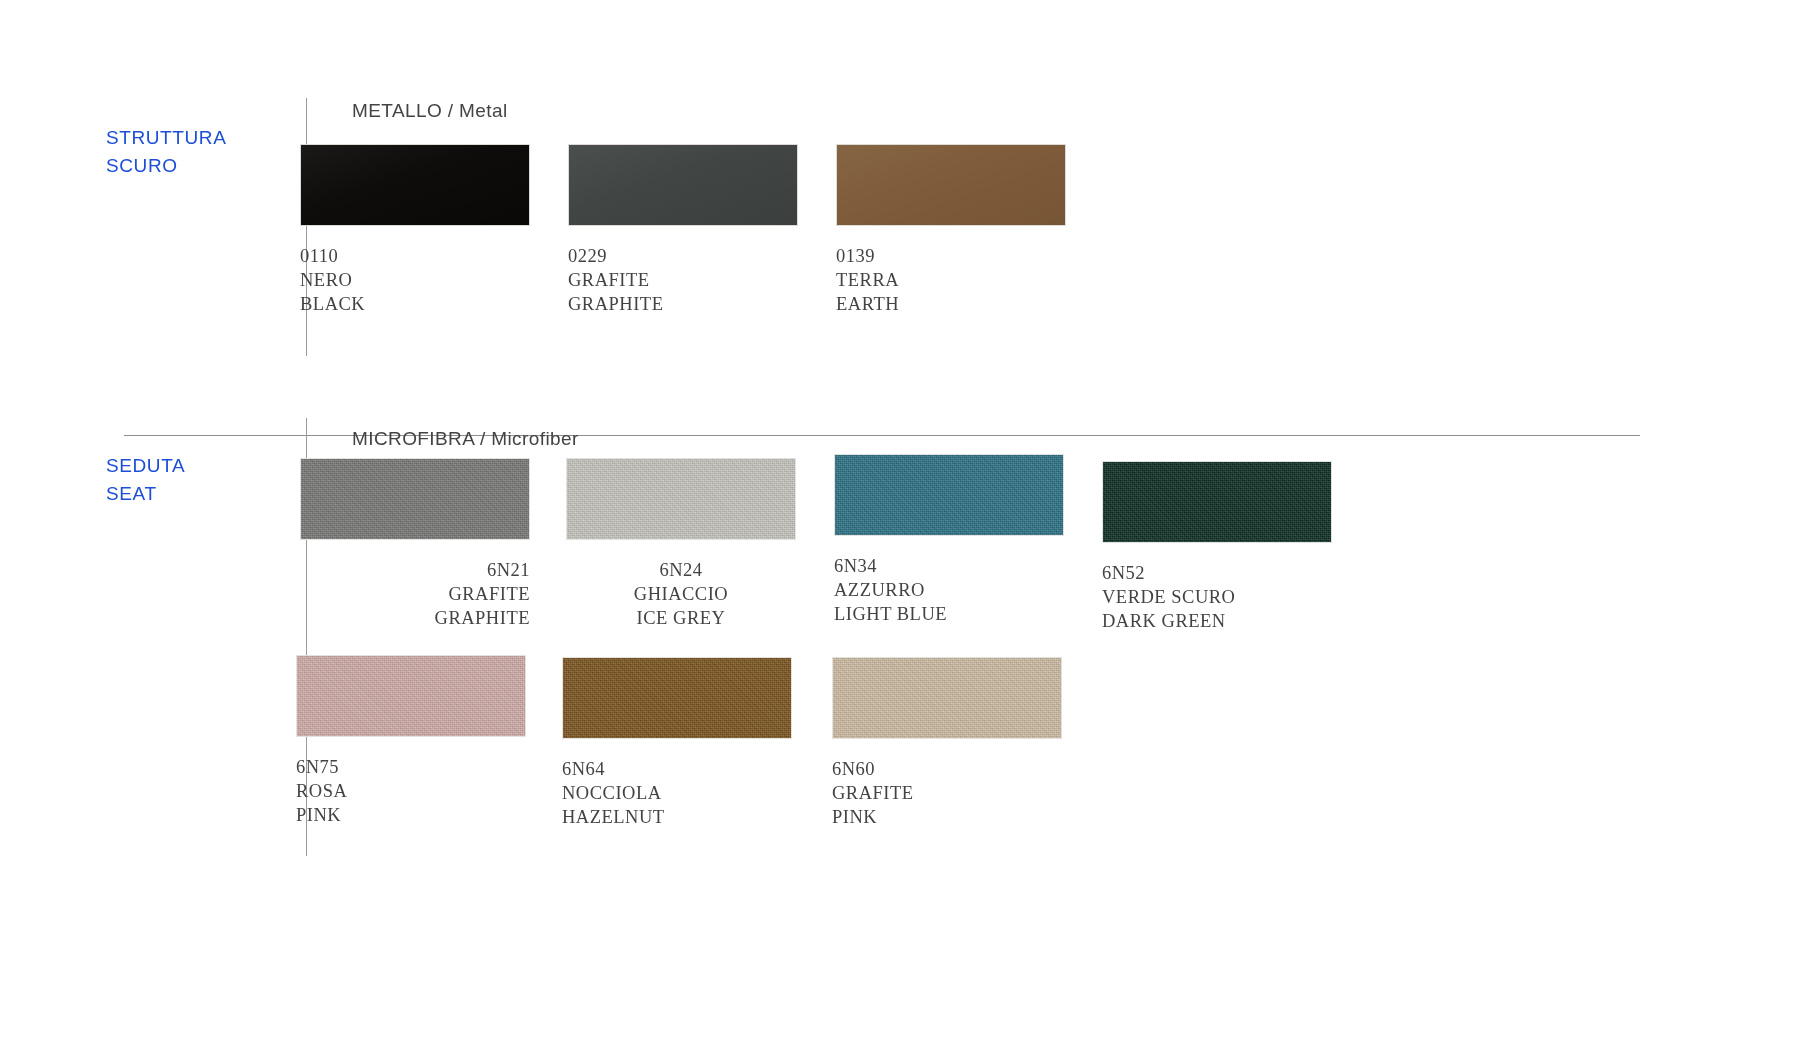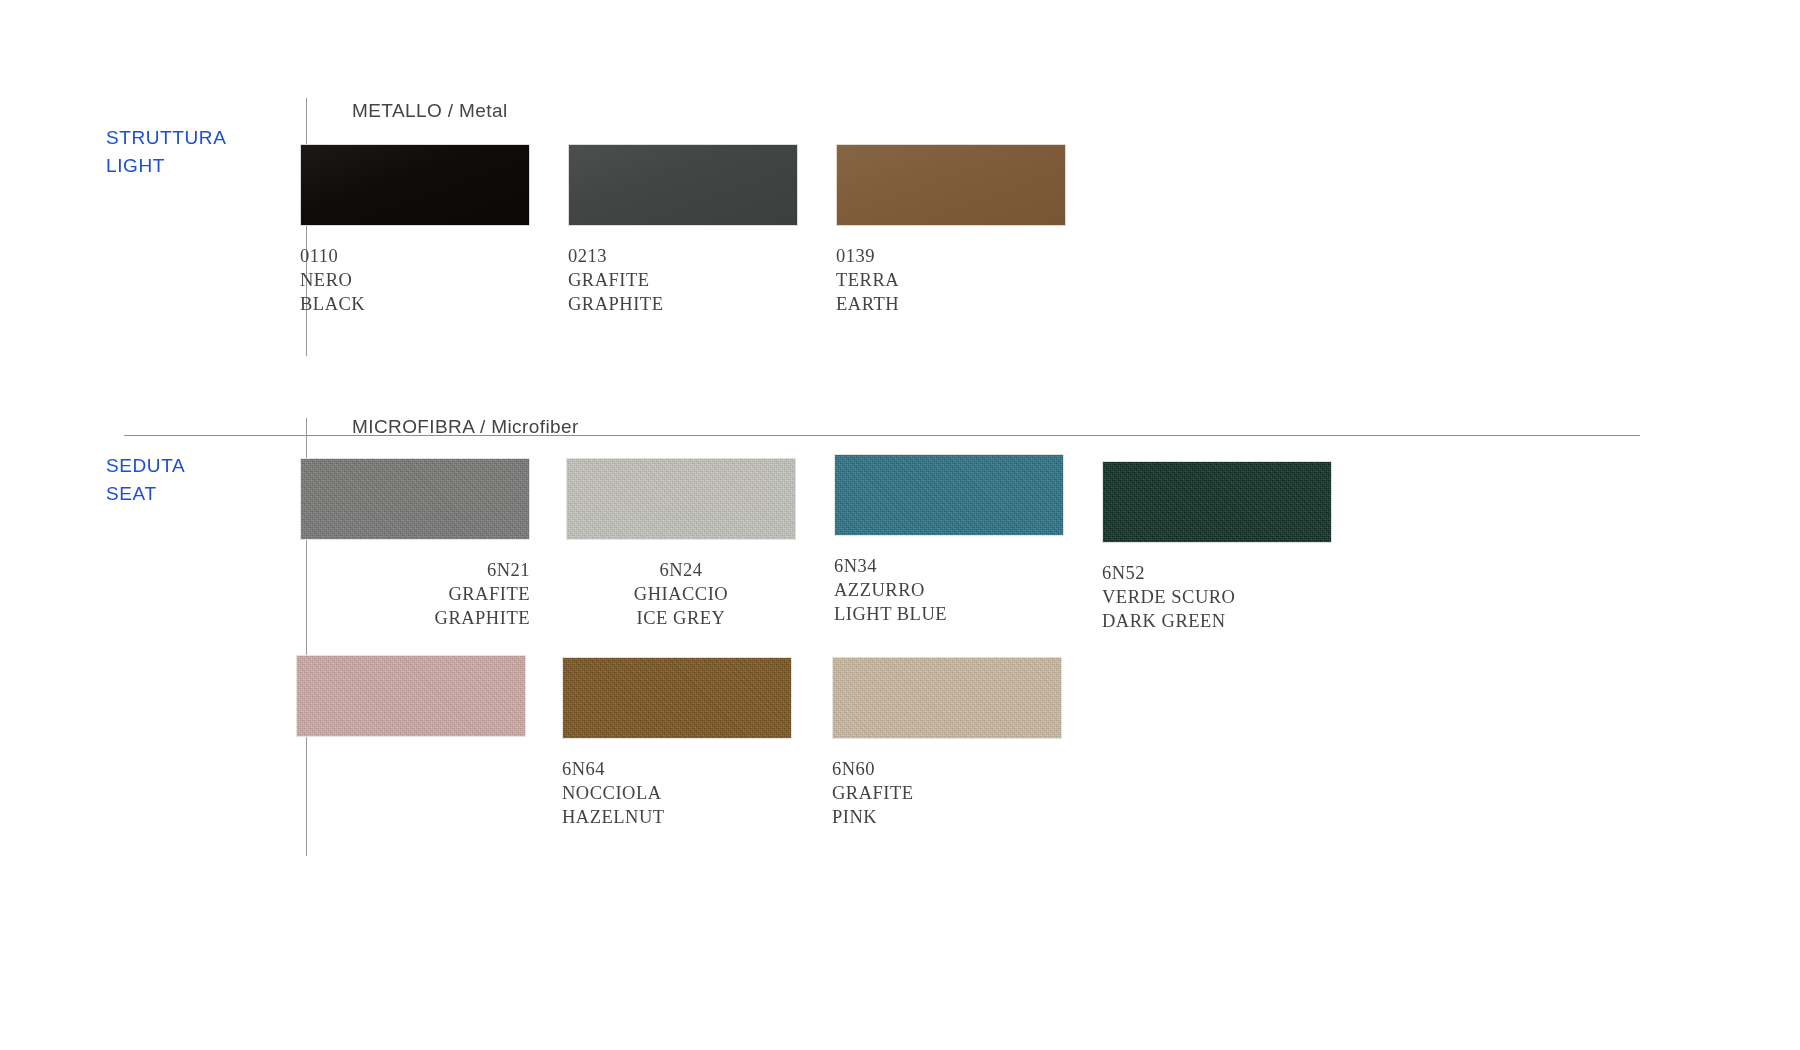--- a/index.html
+++ b/index.html
@@ -144,40 +144,40 @@
 </style>
 </head>
 <body>
 
 <div class="sheet">
 
   <div class="section section-frame">
 
     <div class="cat-label">
       <span class="l1">STRUTTURA</span>
-      <span class="l2">LIGHT</span>
+      <span class="l2">SCURO</span>
     </div>
 
     <div class="v-divider"></div>
 
     <div class="mat-label">METALLO / Metal</div>
 
     <div class="swatch-cell" style="left:300px; top:48px; width:230px;">
       <div class="chip solid metal" style="background-color:#0a0908;"></div>
       <div class="chip-caption">
         <span class="code">0110</span>
         <span class="it">NERO</span>
         <span class="en">BLACK</span>
       </div>
     </div>
 
     <div class="swatch-cell" style="left:568px; top:48px; width:230px;">
       <div class="chip solid metal" style="background-color:#3e4342;"></div>
       <div class="chip-caption">
-        <span class="code">0213</span>
+        <span class="code">0229</span>
         <span class="it">GRAFITE</span>
         <span class="en">GRAPHITE</span>
       </div>
     </div>
 
     <div class="swatch-cell" style="left:836px; top:48px; width:230px;">
       <div class="chip solid metal" style="background-color:#7d5a38;"></div>
       <div class="chip-caption">
         <span class="code">0139</span>
         <span class="it">TERRA</span>
@@ -191,21 +191,21 @@
 
   <div class="section section-seat">
 
     <div class="cat-label" style="top:14px;">
       <span class="l1">SEDUTA</span>
       <span class="l2">SEAT</span>
     </div>
 
     <div class="v-divider" style="top:8px;"></div>
 
-    <div class="mat-label" style="top:6px;">MICROFIBRA / Microfiber</div>
+    <div class="mat-label" style="top:18px;">MICROFIBRA / Microfiber</div>
 
     <div class="swatch-cell" style="left:300px; top:48px; width:230px;text-align:right;">
       <div class="chip fabric" style="background-color:#787877;"></div>
       <div class="chip-caption">
         <span class="code">6N21</span>
         <span class="it">GRAFITE</span>
         <span class="en">GRAPHITE</span>
       </div>
     </div>
 
@@ -231,20 +231,25 @@
       <div class="chip fabric" style="background-color:#0d2e23;"></div>
       <div class="chip-caption">
         <span class="code">6N52</span>
         <span class="it">VERDE SCURO</span>
         <span class="en">DARK GREEN</span>
       </div>
     </div>
 
     <div class="swatch-cell" style="left:296px; top:245px; width:230px;">
       <div class="chip fabric" style="background-color:#cfaba7;"></div>
+      <div class="chip-caption">
+        <span class="code">6N75</span>
+        <span class="it">ROSA</span>
+        <span class="en">PINK</span>
+      </div>
     </div>
 
     <div class="swatch-cell" style="left:562px; top:247px; width:230px;">
       <div class="chip fabric" style="background-color:#7a5520;"></div>
       <div class="chip-caption">
         <span class="code">6N64</span>
         <span class="it">NOCCIOLA</span>
         <span class="en">HAZELNUT</span>
       </div>
     </div>

